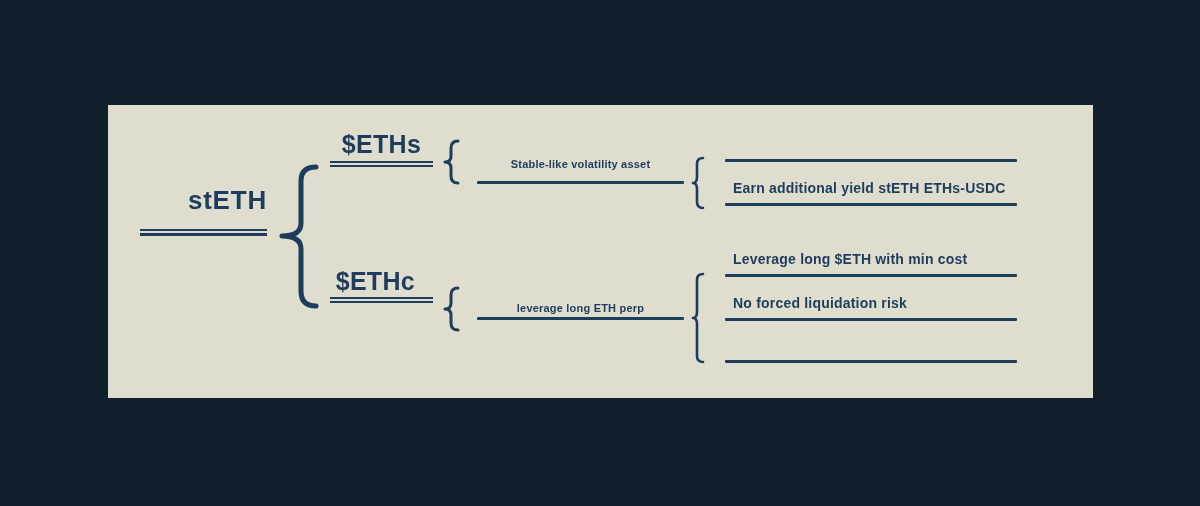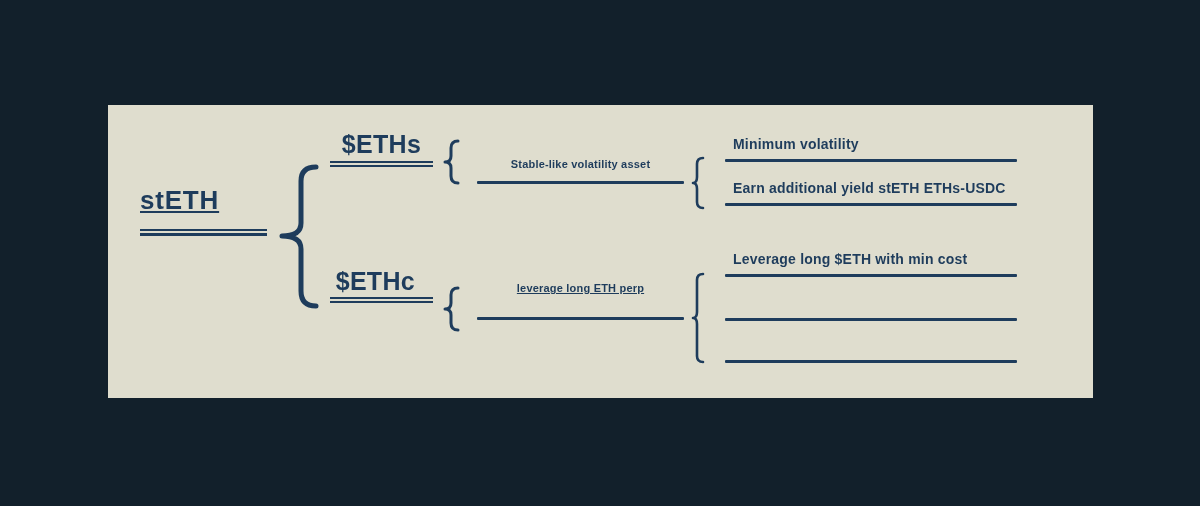--- a/index.html
+++ b/index.html
@@ -25,22 +25,21 @@
   .txt{
     color:var(--ink);
     white-space:nowrap;
     line-height:1.05;
     letter-spacing:0.2px;
   }
   .root-label{
     font-size:26px;
     font-weight:600;
     letter-spacing:0.8px;
-    text-align:left;
-    text-decoration:underline;
+    text-align:right;
   }
   .token-label{
     font-size:25px;
     font-weight:700;
     text-align:center;
     letter-spacing:0.3px;
   }
   .desc-label{
     font-size:11px;
     font-weight:700;
@@ -93,40 +92,40 @@
     <path d="M 15,2 Q 8,2 8,9 L 8,17 Q 8,23 2,23 Q 8,23 8,29 L 8,37 Q 8,44 15,44" stroke-width="3"></path>
   </svg>
 
   <div class="abs txt desc-label" style="left:369px;top:54px;width:207px;">Stable-like volatility asset</div>
   <div class="abs uline" style="left:369px;top:76px;width:207px;"></div>
 
   <svg class="brace abs" style="left:584px;top:51px;" width="14" height="54" viewBox="0 0 14 54">
     <path d="M 11,2 Q 5,2 5,8 L 5,21 Q 5,27 1,27 Q 5,27 5,33 L 5,46 Q 5,52 11,52" stroke-width="2.6"></path>
   </svg>
 
-  <div class="abs txt benefit-label" style="left:625px;top:32px;width:284px;">Minimum volatility</div>
   <div class="abs uline" style="left:617px;top:54px;width:292px;"></div>
 
   <div class="abs txt benefit-label" style="left:625px;top:76px;width:284px;">Earn additional yield stETH ETHs-USDC</div>
   <div class="abs uline" style="left:617px;top:98px;width:292px;"></div>
 
   <div class="abs txt token-label" style="left:204px;top:163px;width:103px;text-align:right;">$ETHc</div>
   <div class="abs dline" style="left:222px;top:192px;width:103px;"></div>
 
   <svg class="brace abs" style="left:335px;top:181px;" width="18" height="46" viewBox="0 0 18 46">
     <path d="M 15,2 Q 8,2 8,9 L 8,17 Q 8,23 2,23 Q 8,23 8,29 L 8,37 Q 8,44 15,44" stroke-width="3"></path>
   </svg>
 
-  <div class="abs txt desc-label" style="left:369px;top:178px;width:207px;text-decoration:underline;">leverage long ETH perp</div>
+  <div class="abs txt desc-label" style="left:369px;top:198px;width:207px;">leverage long ETH perp</div>
   <div class="abs uline" style="left:369px;top:212px;width:207px;"></div>
 
   <svg class="brace abs" style="left:584px;top:167px;" width="14" height="92" viewBox="0 0 14 92">
     <path d="M 11,2 Q 5,2 5,8 L 5,40 Q 5,46 1,46 Q 5,46 5,52 L 5,84 Q 5,90 11,90" stroke-width="2.6"></path>
   </svg>
 
   <div class="abs txt benefit-label" style="left:625px;top:147px;width:284px;">Leverage long $ETH with min cost</div>
   <div class="abs uline" style="left:617px;top:169px;width:292px;"></div>
 
+  <div class="abs txt benefit-label" style="left:625px;top:191px;width:284px;">No forced liquidation risk</div>
   <div class="abs uline" style="left:617px;top:213px;width:292px;"></div>
 
   <div class="abs uline" style="left:617px;top:255px;width:292px;"></div>
 
 </div>
 
 </body></html>

